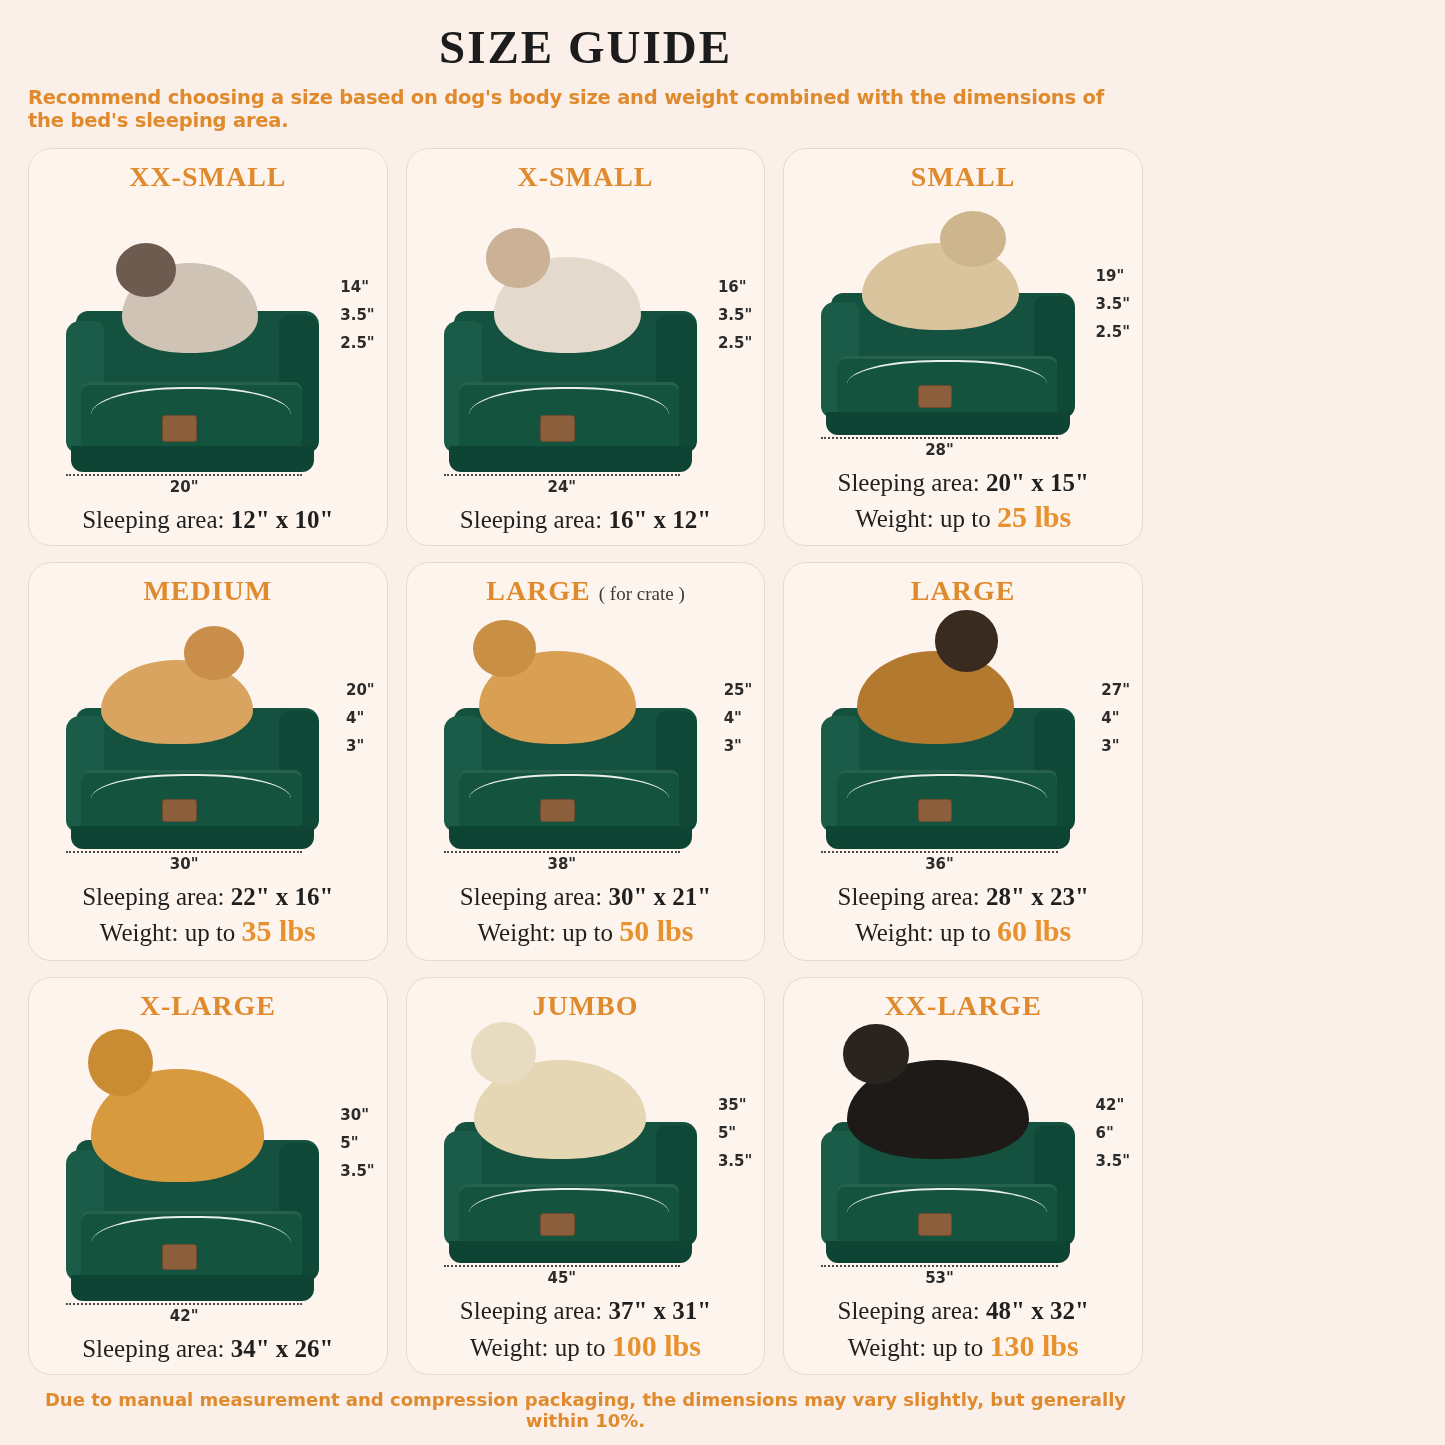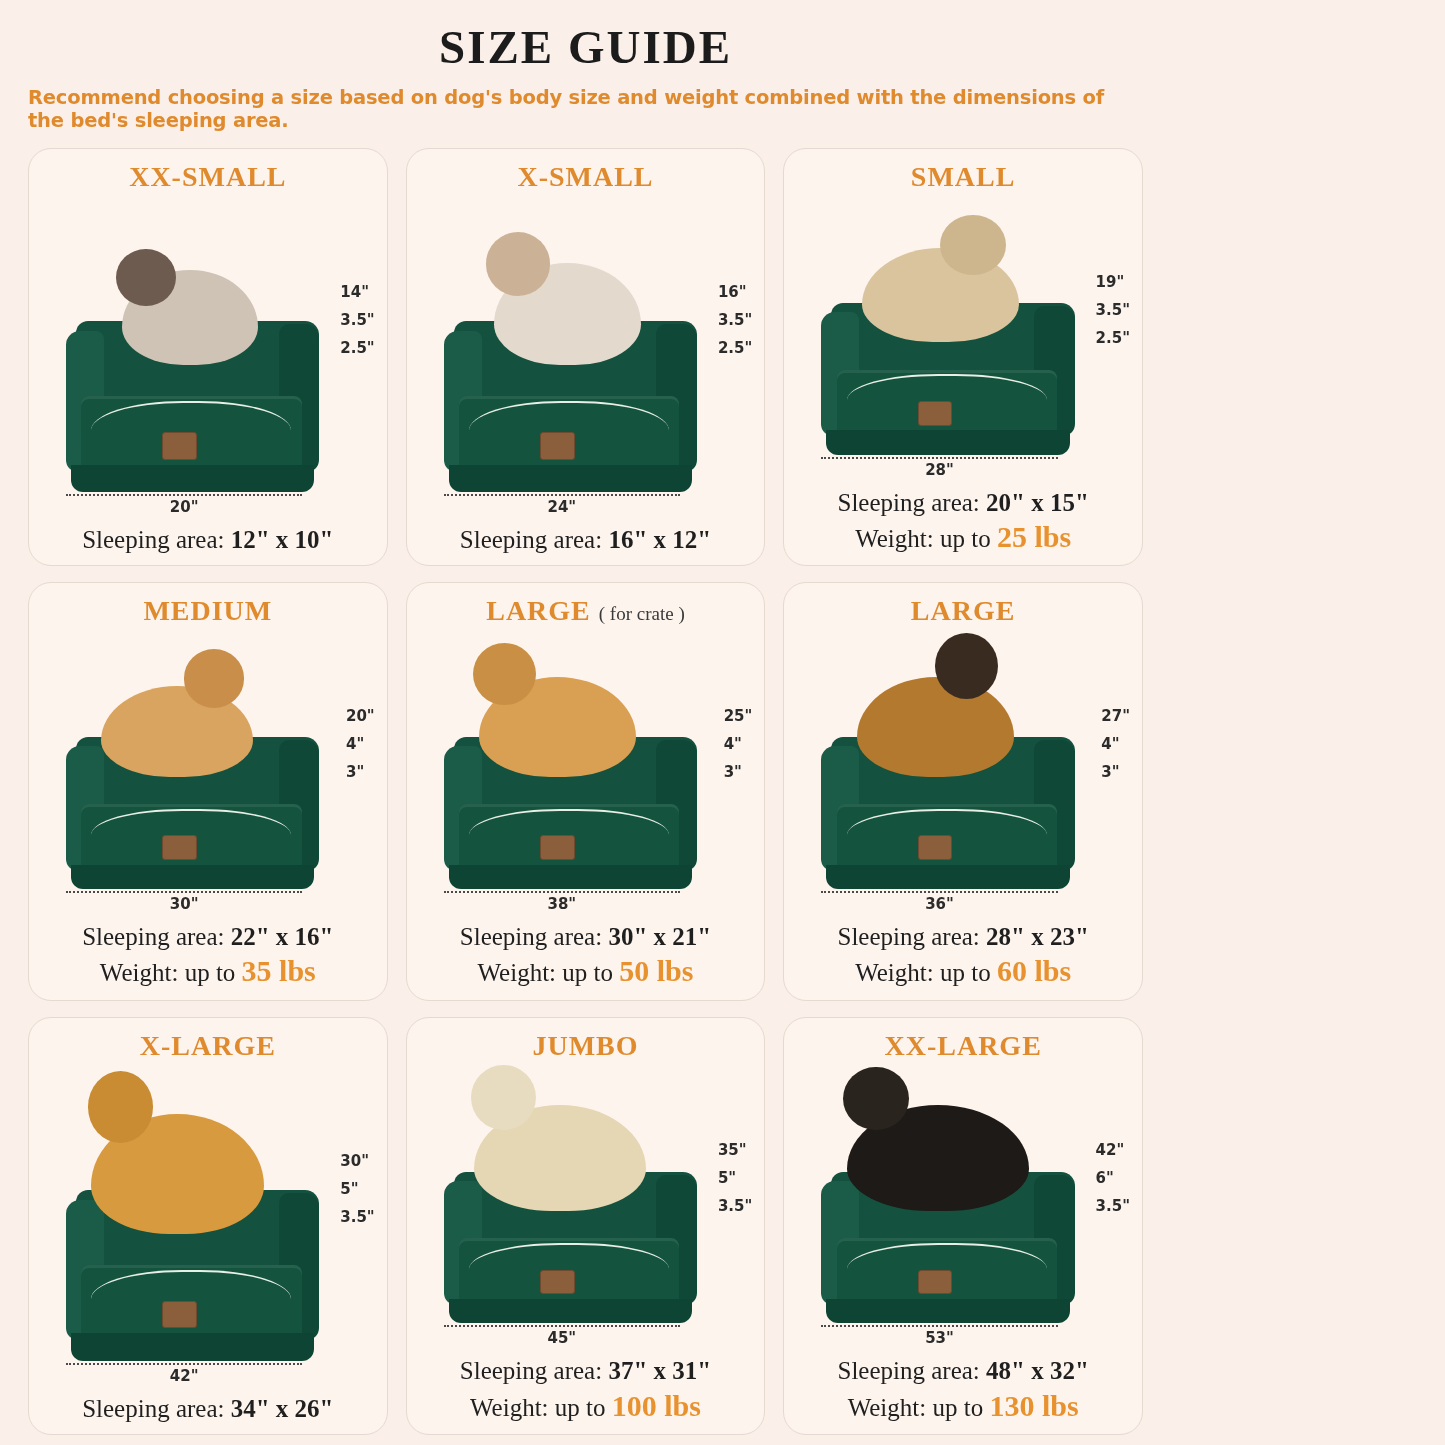--- a/index.html
+++ b/index.html
@@ -573,13 +573,14 @@
         <div class="spec-line">
           <span>Weight:</span>
           <span>up to</span>
           <span class="lbs">130 lbs</span>
         </div>
       </div>
     </div>
 
   </div>
 
+  <div class="footer">Due to manual measurement and compression packaging, the dimensions may vary slightly, but generally within 10%.</div>
 </div>
 
 </body></html>

